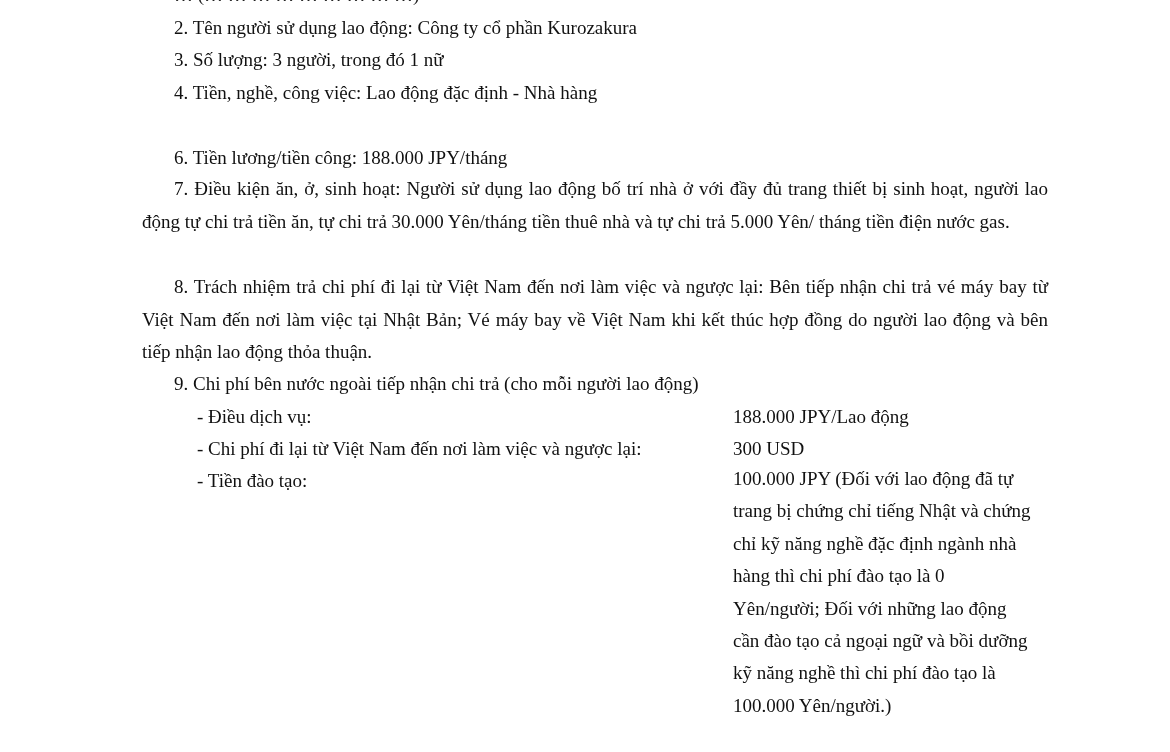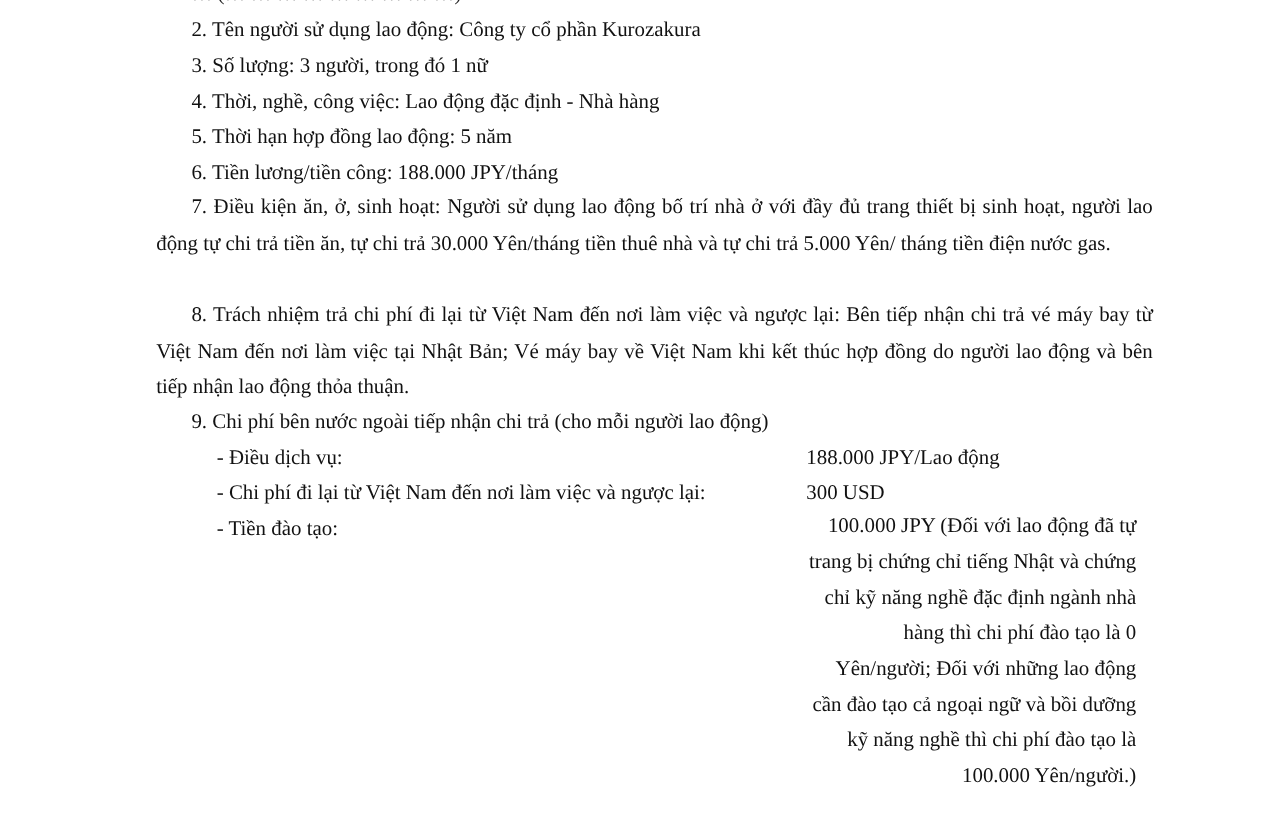--- a/index.html
+++ b/index.html
@@ -9,44 +9,40 @@
     color: #111111; font-size: 19px;
   }
   .page { position: absolute; left: 0; top: 0; width: 974px; height: 752px; }
   .line { position: absolute; white-space: nowrap; line-height: 22px; }
   .clipped { top: -16px; left: 174px; color: #222; }
   .indent { left: 174px; }
   .para { position: absolute; left: 142px; width: 906px; line-height: 32.5px; text-align: justify; }
   .para .first { display: inline-block; width: 32px; }
   .sub-label { left: 197px; }
   .sub-value { left: 733px; text-align: right; }
-  .wrap-value { position: absolute; left: 733px; top: 463px; width: 300px; line-height: 32.4px; white-space: normal; text-align: right; }
+  .wrap-value { position: absolute; left: 733px; top: 463px; width: 300px; line-height: 32.4px; white-space: normal; }
 </style>
 </head>
 <body>
 
 <div class="page">
 
   <div class="line clipped">… (… … … … … … … … …)</div>
 
   <div class="line indent" style="top:17px">
     <span>2.</span>
     <span>Tên người sử dụng lao động: Công ty cổ phần Kurozakura</span>
   </div>
   <div class="line indent" style="top:49px">
     <span>3.</span>
     <span>Số lượng: 3 người, trong đó 1 nữ</span>
   </div>
   <div class="line indent" style="top:82px">
     <span>4.</span>
-    <span>Thời, nghề, công việc: Lao động đặc định - Nhà hàng</span>
-  </div>
-  <div class="line indent" style="top:114px">
-    <span>5.</span>
-    <span>Thời hạn hợp đồng lao động: 5 năm</span>
+    <span>Tiền, nghề, công việc: Lao động đặc định - Nhà hàng</span>
   </div>
   <div class="line indent" style="top:147px">
     <span>6.</span>
     <span>Tiền lương/tiền công: 188.000 JPY/tháng</span>
   </div>
 
   <div class="para" style="top:173px">
     <span class="first"></span><span>7.</span>
     <span>Điều kiện ăn, ở, sinh hoạt: Người sử dụng lao động bố trí nhà ở với đầy đủ trang thiết bị sinh hoạt, người lao động tự chi trả tiền ăn, tự chi trả 30.000 Yên/tháng tiền thuê nhà và tự chi trả 5.000 Yên/ tháng tiền điện nước gas.</span>
   </div>

